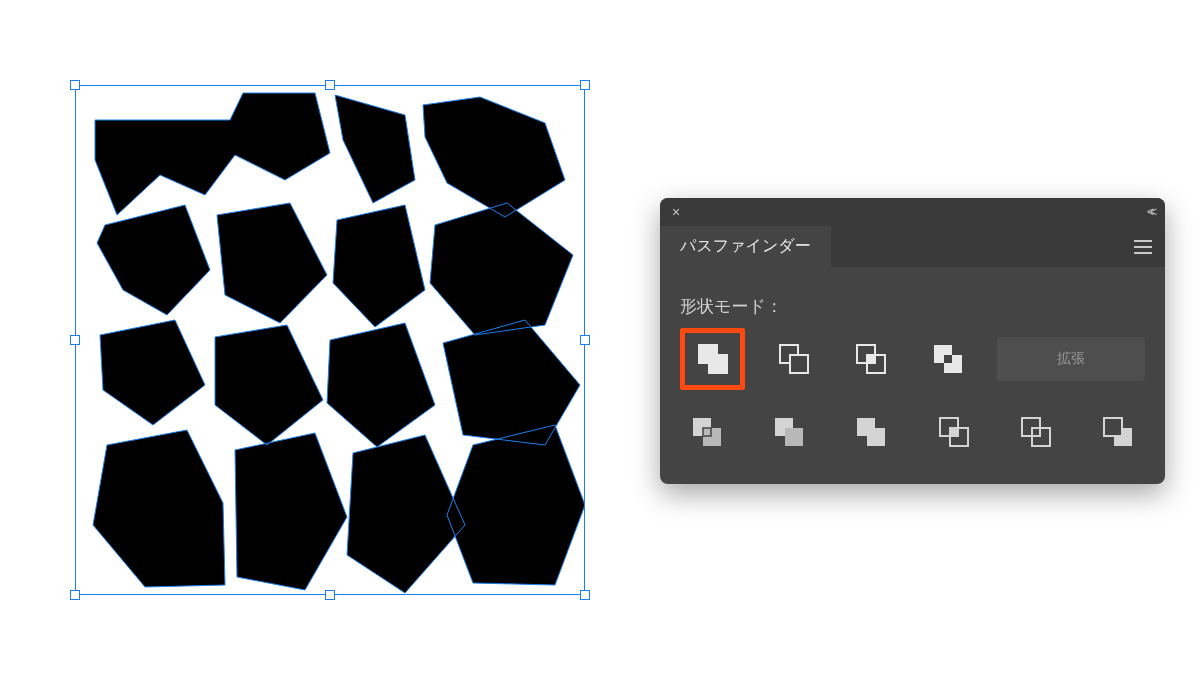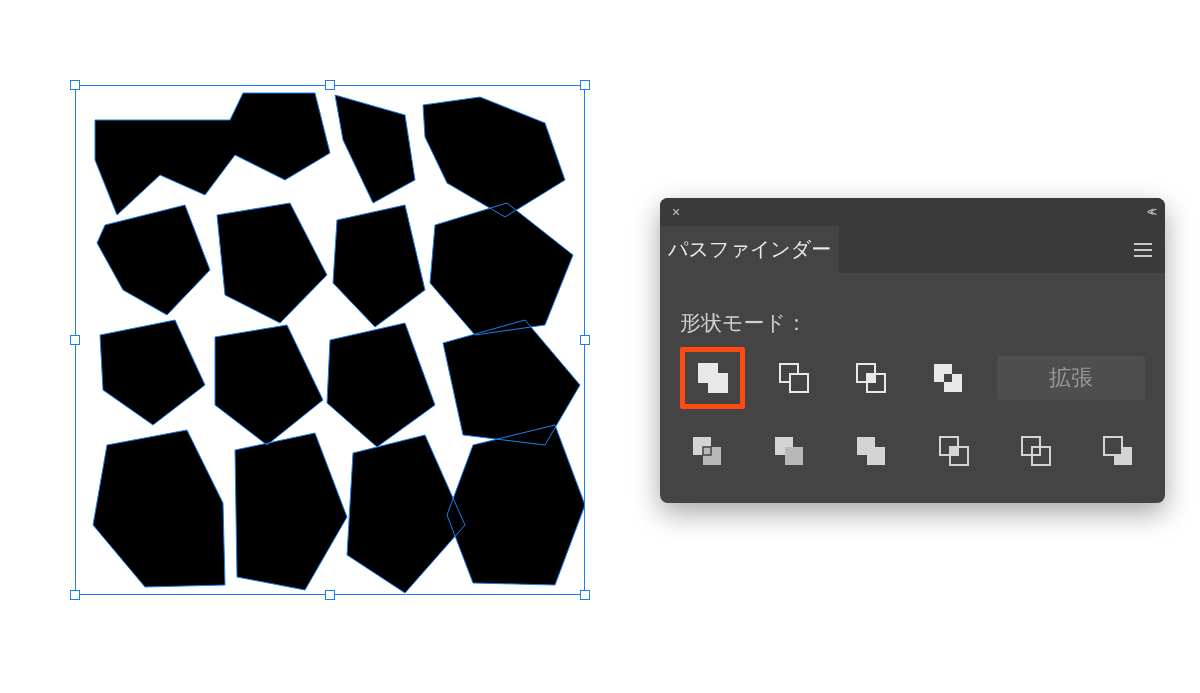--- a/index.html
+++ b/index.html
@@ -69,22 +69,22 @@
     }
     .panel-topbar .close-x { font-size: 14px; line-height: 1; cursor: pointer; }
     .panel-topbar .collapse-arrows { font-size: 12px; letter-spacing: -4px; cursor: pointer; }
 
     .panel-tabbar {
       display: flex;
       align-items: stretch;
       background: #3a3a3a;
     }
     .panel-tab {
-      padding: 10px 8px;
-      font-size: 20px;
+      padding: 10px 20px;
+      font-size: 16px;
       background: #444444;
       color: #eaeaea;
     }
     .panel-tabbar .spacer { flex: 1; background: #3a3a3a; }
     .panel-menu {
       width: 44px;
       display: flex;
       align-items: center;
       justify-content: center;
       background: #3a3a3a;
@@ -99,23 +99,23 @@
       height: 2px;
       background: #c8c8c8;
       position: relative;
     }
     .panel-menu .hamburger::before { position: absolute; top: -6px; }
     .panel-menu .hamburger::after  { position: absolute; top:  6px; }
 
     .panel-body { padding: 16px 20px 22px 20px; }
 
     .section-label {
-      font-size: 21px;
+      font-size: 17px;
       color: #d0d0d0;
-      margin: 20px 0 10px 0;
+      margin: 12px 0 10px 0;
     }
 
     .row {
       display: flex;
       align-items: center;
       gap: 20px;
       margin-bottom: 16px;
     }
 
     .icon-btn {
@@ -137,21 +137,21 @@
 
     .expand-btn {
       margin-left: auto;
       width: 150px;
       height: 44px;
       background: #4e4e4e;
       color: #9a9a9a;
       display: flex;
       align-items: center;
       justify-content: center;
-      font-size: 22px;
+      font-size: 14px;
       border-radius: 3px;
       cursor: pointer;
     }
 
     .row.pathfinder-row { gap: 28px; justify-content: space-between; margin-bottom: 4px; }
   </style>
 </head>
 <body>
 
 <div class="artboard-wrap">

